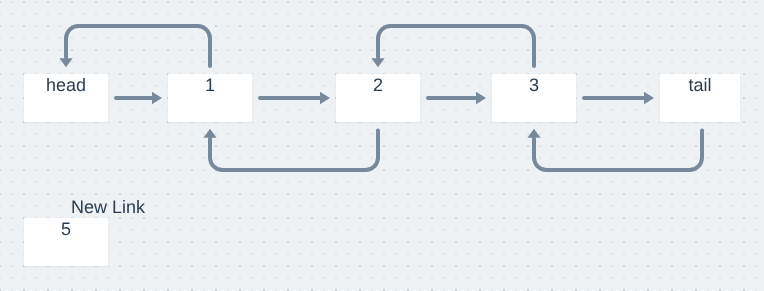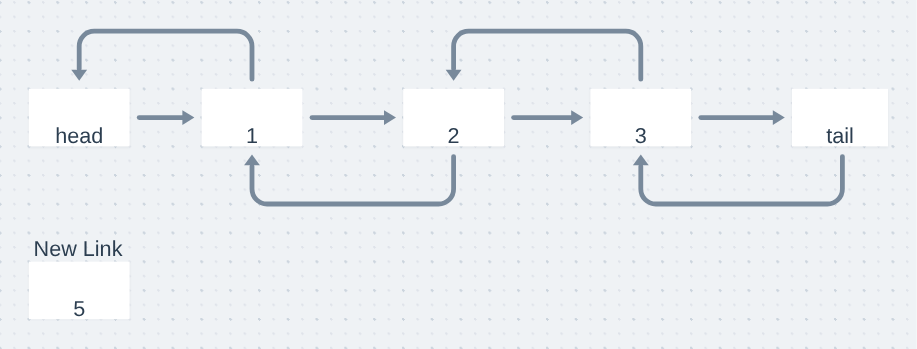--- a/index.html
+++ b/index.html
@@ -28,39 +28,40 @@
   }
   #arrows {
     position: absolute;
     left: 0; top: 0;
     width: 764px; height: 291px;
   }
   .node {
     position: absolute;
     background: #ffffff;
     display: flex;
-    align-items: flex-end;
+    align-items: flex-start;
     justify-content: center;
     font-size: 18px;
     color: #2c3e50;
     box-shadow: 0 1px 2px rgba(45,62,80,0.06);
   }
   .node > span {
     display: block;
     filter: opacity(1);
     line-height: 1;
     padding-top: 2px;
   }
   .newlink-label {
     position: absolute;
     font-size: 18px;
     line-height: 1;
     color: #2c3e50;
     white-space: pre;
     filter: opacity(1);
+    margin-left: 43px;
   }
 </style>
 </head>
 <body>
 
 <div id="canvas">
 
   <svg id="arrows" viewBox="0 0 764 291" xmlns="http://www.w3.org/2000/svg">
     <g fill="none" stroke="#78899b" stroke-width="4" stroke-linecap="round" stroke-linejoin="round">
 

